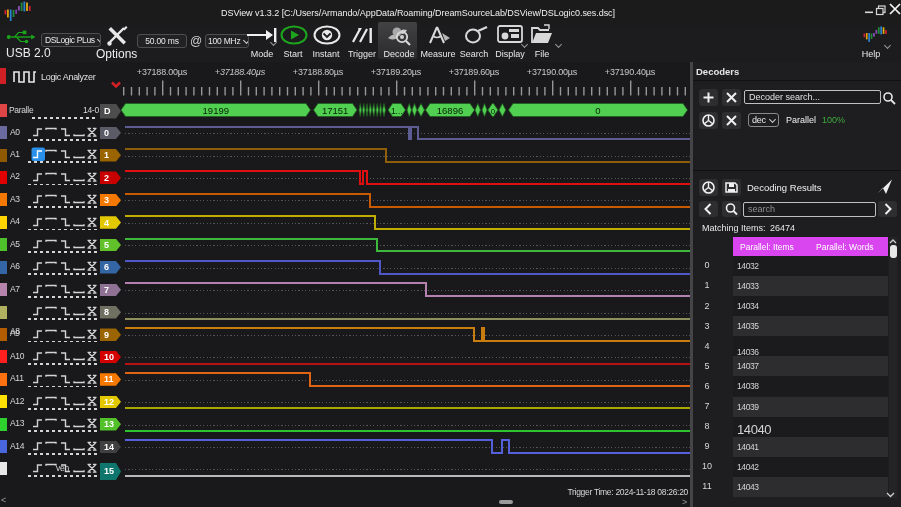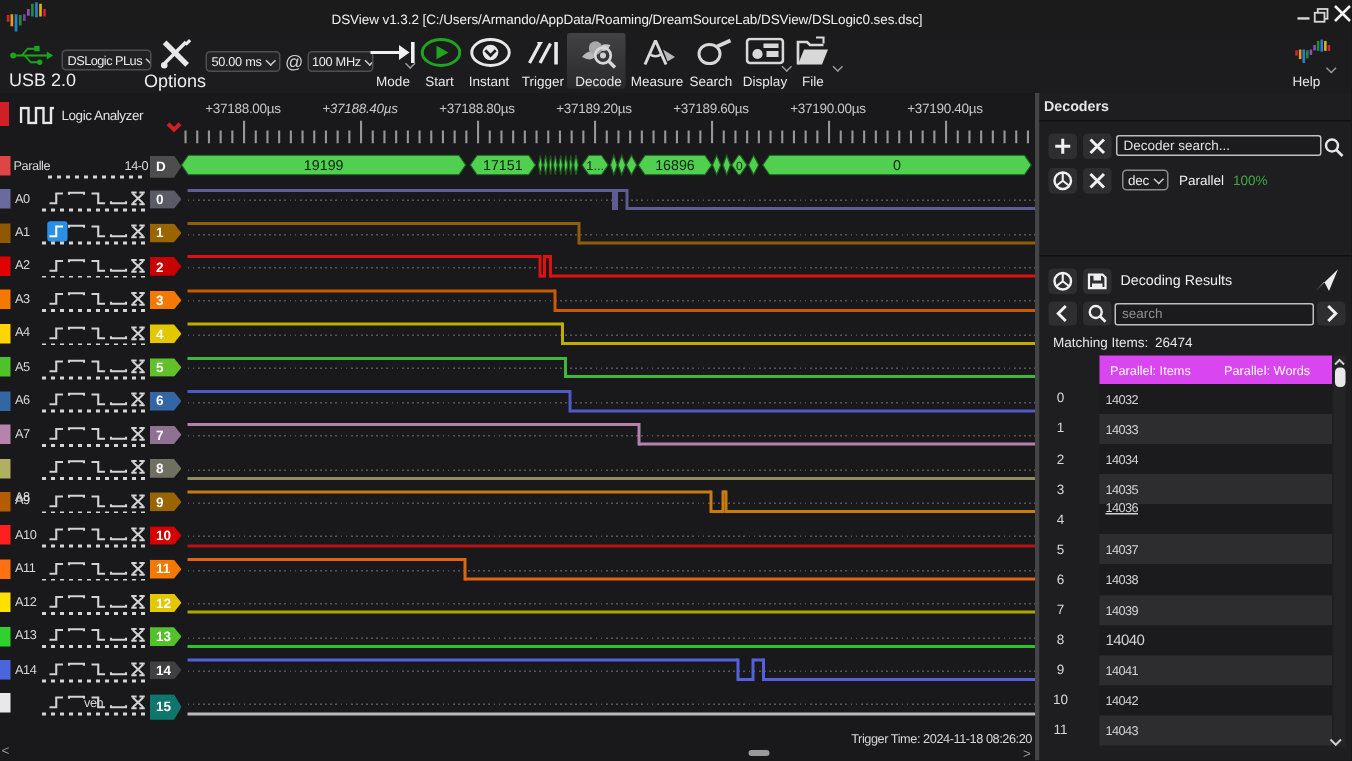--- a/index.html
+++ b/index.html
@@ -51,21 +51,21 @@
     <span>DSLogic PLus</span>
     <span class="car"></span>
   </div>
 <svg class="abs" style="left:105px;top:24px;" width="24" height="24" viewBox="0 0 24 24">
     <path d="M6,3 L21,18 l-2.5,2.5 L3.5,5.5 z" fill="#e8e8e8"></path>
     <path d="M19,4 L5,18" stroke="#e8e8e8" stroke-width="2.4"></path>
     <path d="M21,2 l1.5,1.5 -3,3 -1.5,-1.5 z" fill="#e8e8e8"></path>
     <circle cx="4.5" cy="19.5" r="2.2" fill="#e8e8e8"></circle>
   </svg>
 <div class="abs" style="left:96px;top:47px;color:#ececec;font-size:12px;">Options</div>
-<div class="combo" style="left:137px;top:34px;width:50px;height:14px;">
+<div class="combo" style="left:137px;top:34px;width:50px;height:14px;flex-direction:column;">
     <span>50.00 ms</span>
     <span class="car"></span>
   </div>
 <div class="abs" style="left:190px;top:34px;color:#cfcfcf;font-size:12px;">@</div>
 <div class="combo" style="left:205px;top:34px;width:44px;height:14px;padding:0 2px;">
     <span>100 MHz</span>
     <span class="car"></span>
   </div>
 <svg class="abs" style="left:246px;top:28px;" width="32" height="18" viewBox="0 0 32 18">
     <path d="M1,7 H24" stroke="#f0f0f0" stroke-width="2"></path>
@@ -592,33 +592,33 @@
 <div class="abs" style="left:700px;top:280.4px;width:14px;color:#d8d8d8;font-size:9px;text-align:center;">1</div>
 <div class="abs" style="left:737px;top:280.9px;color:#d4d4d4;font-size:8.5px;letter-spacing:-0.4px;">14033</div>
 <div class="abs" style="left:733px;top:296.0px;width:155px;height:20.1px;background:#1b1b1d;"></div>
 <div class="abs" style="left:700px;top:300.5px;width:14px;color:#d8d8d8;font-size:9px;text-align:center;">2</div>
 <div class="abs" style="left:737px;top:301.0px;color:#d4d4d4;font-size:8.5px;letter-spacing:-0.4px;">14034</div>
 <div class="abs" style="left:733px;top:316.1px;width:155px;height:20.1px;background:#2d2d30;"></div>
 <div class="abs" style="left:700px;top:320.6px;width:14px;color:#d8d8d8;font-size:9px;text-align:center;">3</div>
 <div class="abs" style="left:737px;top:321.1px;color:#d4d4d4;font-size:8.5px;letter-spacing:-0.4px;">14035</div>
 <div class="abs" style="left:733px;top:336.2px;width:155px;height:20.1px;background:#1b1b1d;"></div>
 <div class="abs" style="left:700px;top:340.7px;width:14px;color:#d8d8d8;font-size:9px;text-align:center;">4</div>
-<div class="abs" style="left:737px;top:333px;color:#d4d4d4;font-size:8.5px;letter-spacing:-0.4px;text-decoration:underline;">14036</div>
+<div class="abs" style="left:737px;top:347px;color:#d4d4d4;font-size:8.5px;letter-spacing:-0.4px;text-decoration:underline;">14036</div>
 <div class="abs" style="left:733px;top:356.3px;width:155px;height:20.1px;background:#2d2d30;"></div>
 <div class="abs" style="left:700px;top:360.8px;width:14px;color:#d8d8d8;font-size:9px;text-align:center;">5</div>
 <div class="abs" style="left:737px;top:361.3px;color:#d4d4d4;font-size:8.5px;letter-spacing:-0.4px;">14037</div>
 <div class="abs" style="left:733px;top:376.4px;width:155px;height:20.1px;background:#1b1b1d;"></div>
 <div class="abs" style="left:700px;top:380.9px;width:14px;color:#d8d8d8;font-size:9px;text-align:center;">6</div>
 <div class="abs" style="left:737px;top:381.4px;color:#d4d4d4;font-size:8.5px;letter-spacing:-0.4px;">14038</div>
 <div class="abs" style="left:733px;top:396.5px;width:155px;height:20.1px;background:#2d2d30;"></div>
 <div class="abs" style="left:700px;top:401.0px;width:14px;color:#d8d8d8;font-size:9px;text-align:center;">7</div>
 <div class="abs" style="left:737px;top:401.5px;color:#d4d4d4;font-size:8.5px;letter-spacing:-0.4px;">14039</div>
 <div class="abs" style="left:733px;top:416.6px;width:155px;height:20.1px;background:#1b1b1d;"></div>
 <div class="abs" style="left:700px;top:421.1px;width:14px;color:#d8d8d8;font-size:9px;text-align:center;">8</div>
-<div class="abs" style="left:737px;top:421.6px;color:#d4d4d4;font-size:10px;letter-spacing:-0.4px;">14040</div>
+<div class="abs" style="left:737px;top:421.6px;color:#d4d4d4;font-size:13px;letter-spacing:-0.4px;">14040</div>
 <div class="abs" style="left:733px;top:436.7px;width:155px;height:20.1px;background:#2d2d30;"></div>
 <div class="abs" style="left:700px;top:441.2px;width:14px;color:#d8d8d8;font-size:9px;text-align:center;">9</div>
 <div class="abs" style="left:737px;top:441.7px;color:#d4d4d4;font-size:8.5px;letter-spacing:-0.4px;">14041</div>
 <div class="abs" style="left:733px;top:456.8px;width:155px;height:20.1px;background:#1b1b1d;"></div>
 <div class="abs" style="left:700px;top:461.3px;width:14px;color:#d8d8d8;font-size:9px;text-align:center;">10</div>
 <div class="abs" style="left:737px;top:461.8px;color:#d4d4d4;font-size:8.5px;letter-spacing:-0.4px;">14042</div>
 <div class="abs" style="left:733px;top:476.9px;width:155px;height:20.1px;background:#2d2d30;"></div>
 <div class="abs" style="left:700px;top:481.4px;width:14px;color:#d8d8d8;font-size:9px;text-align:center;">11</div>
 <div class="abs" style="left:737px;top:481.9px;color:#d4d4d4;font-size:8.5px;letter-spacing:-0.4px;">14043</div>
 <div class="abs" style="left:889px;top:237px;width:8px;height:261px;background:#242427;"></div>

